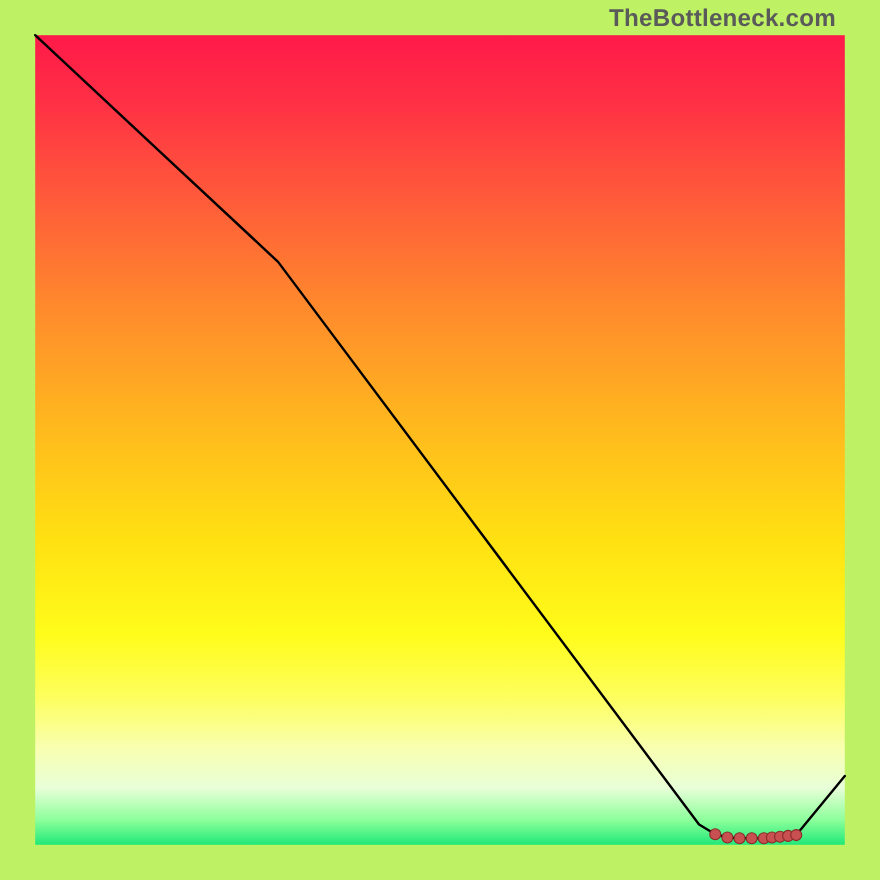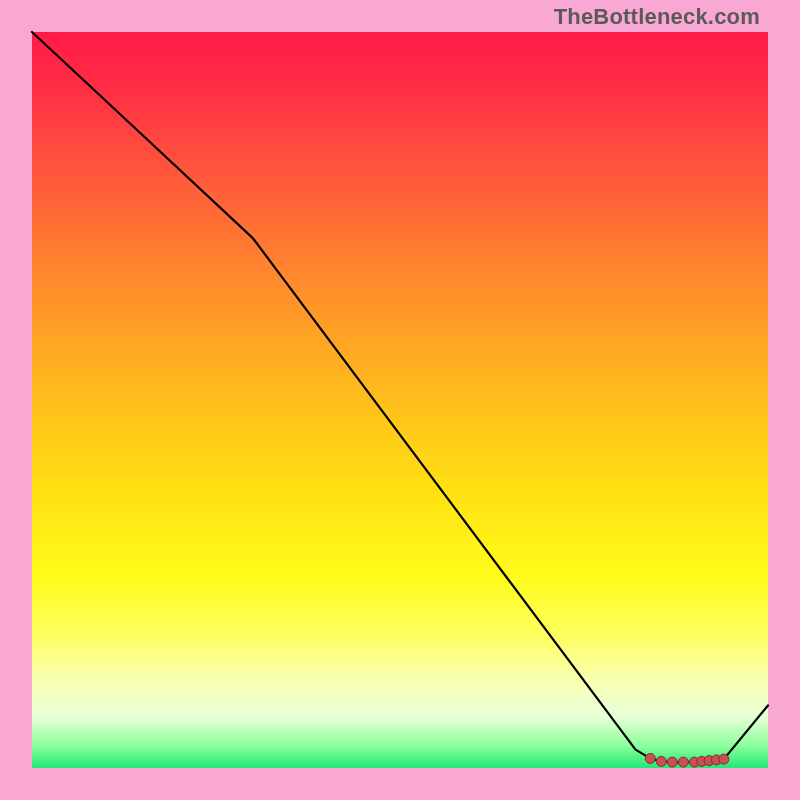--- a/index.html
+++ b/index.html
@@ -8,21 +8,21 @@
     width: 800px;
     height: 800px;
     background: #000;
     overflow: hidden;
     font-family: Arial, Helvetica, sans-serif;
   }
   .frame {
     position: relative;
     width: 800px;
     height: 800px;
-    background: #f9a8d4;
+    background: #bef264;
   }
   .plot {
     position: absolute;
     left: 32px;
     top: 32px;
     width: 736px;
     height: 736px;
     background: linear-gradient(
       to bottom,
       #ff1a49 0%,

